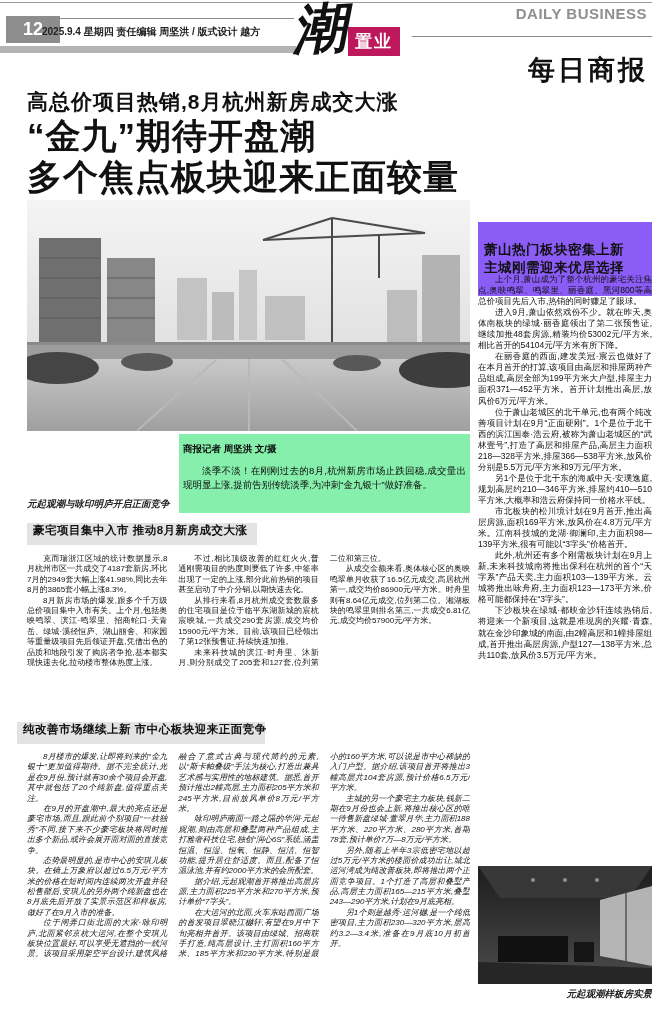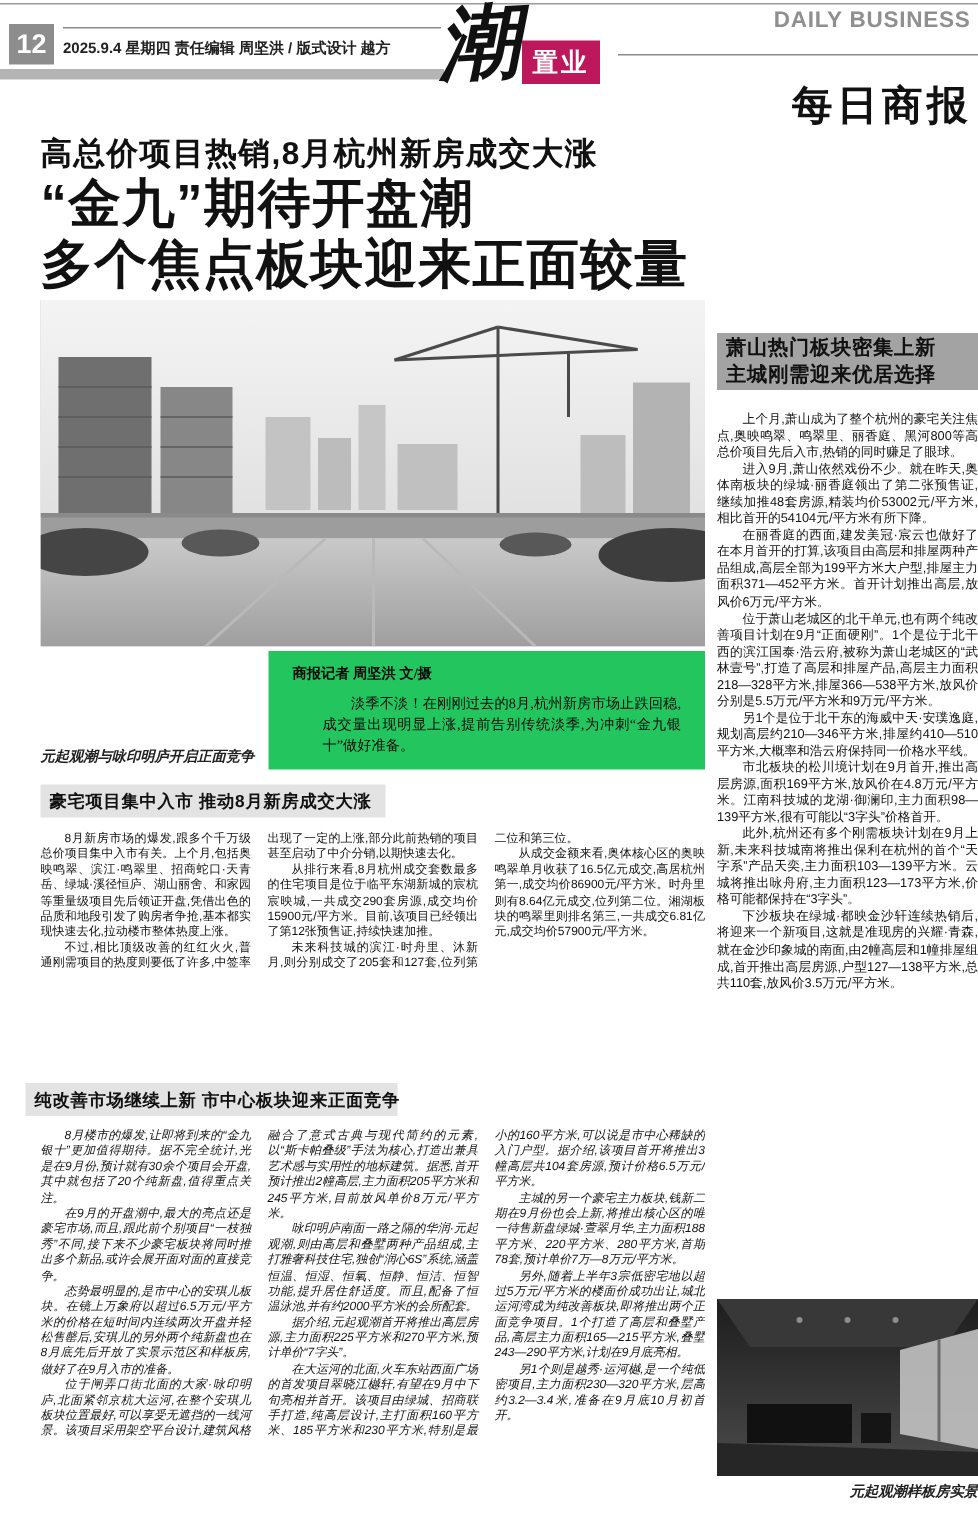--- a/index.html
+++ b/index.html
@@ -4,21 +4,21 @@
 <style>
   html,body{margin:0;padding:0;background:#dcdcdc;}
   #paper{
     position:relative;width:652px;height:1024px;background:#ffffff;
     font-family:"Liberation Sans","DejaVu Sans",sans-serif;color:#111;
     overflow:hidden;margin:0 auto;
   }
   .abs{position:absolute;}
   
   #top-rule{left:0;top:2px;width:652px;height:1px;background:#9a9a9a;}
-  #pagenum{left:6px;top:16px;width:30px;height:27px;background:#8d8d8d;color:#fff;
+  #pagenum{left:6px;top:16px;width:54px;height:27px;background:#8d8d8d;color:#fff;
     font-size:18px;font-weight:bold;display:flex;align-items:center;justify-content:center;}
   #dateline-rule{left:42px;top:18px;width:252px;height:1px;background:#8a8a8a;}
   #dateline{left:42px;top:25px;width:300px;font-size:10px;font-weight:bold;white-space:nowrap;color:#222;}
   #left-bar{left:0;top:46px;width:296px;height:7px;background:#b4b4b4;}
   #masthead-char{left:292px;top:2px;font-family:"Liberation Serif","DejaVu Serif",serif;
     font-size:54px;font-weight:bold;font-style:italic;line-height:1;transform:rotate(-3deg);}
   #masthead-box{left:348px;top:27px;background:#be185d;color:#fff;font-size:17px;font-weight:bold;
     padding:3px 7px;letter-spacing:2px;}
   #right-rule{left:412px;top:36px;width:240px;height:1px;background:#8a8a8a;}
   #brand-en{right:5px;top:5px;font-size:15px;font-weight:bold;color:#8f8f8f;letter-spacing:0.5px;}
@@ -26,34 +26,34 @@
     font-size:27px;font-weight:bold;letter-spacing:3px;margin-top:32px;}
   
   #kicker{left:27px;top:88px;width:443px;font-size:21px;font-weight:bold;letter-spacing:1px;white-space:nowrap;}
   #title1{left:27px;top:116px;width:443px;font-size:35px;font-weight:bold;letter-spacing:1px;line-height:1.15;}
   #title2{left:27px;top:157px;width:443px;font-size:35px;font-weight:bold;letter-spacing:1px;line-height:1.15;}
   
   #main-photo{left:27px;top:200px;width:443px;height:231px;background:#cfcfcf;overflow:hidden;}
   #lede-row{left:27px;top:434px;width:443px;height:79px;display:flex;}
   #main-photo-caption{width:152px;align-self:flex-end;font-family:Liberation Serif, serif;
     font-style:italic;font-size:9.5px;font-weight:bold;color:#222;padding-bottom:2px;}
-  #lede-box{flex:1;background:#22c55e;color:#0a0a0a;padding:9px 16px;font-family:Liberation Serif, serif;}
+  #lede-box{flex:1;background:#86efac;color:#0a0a0a;padding:9px 4px;}
   #lede-credit{font-size:9.5px;font-weight:bold;margin-bottom:8px;}
-  #lede-text{font-size:9.5px;line-height:1.45;text-indent:2em;text-align:justify;margin-left:20px;}
-  
-  .sec-header{height:22px;background:#e3e3e3;display:flex;align-items:center;}
+  #lede-text{font-size:9.5px;line-height:1.45;text-indent:2em;text-align:justify;}
+  
+  .sec-header{height:22px;background:#e3e3e3;display:flex;}
   .sec-header span{font-size:11.5px;font-weight:bold;padding-left:6px;letter-spacing:0.5px;white-space:nowrap;}
   #sec1-header{left:27px;top:523px;width:230px;}
   #sec2-header{left:17px;top:722px;width:248px;}
   .body-text{column-gap:11px;text-align:justify;overflow:hidden;}
   .body-text p{margin:0;text-indent:2em;}
   #sec1-body{left:27px;top:554px;width:443px;height:162px;column-count:3;font-size:8px;line-height:1.3;}
   #sec2-body{left:27px;top:752px;width:443px;height:268px;column-count:3;font-size:8px;line-height:1.3;font-style:italic;}
   
-  #sidebar-title{left:478px;top:222px;width:174px;background:#a3a3a3;padding:1px 6px;box-sizing:border-box;}
+  #sidebar-title{left:478px;top:222px;width:174px;background:#8b5cf6;padding:19px 6px;box-sizing:border-box;}
   #sidebar-title div{font-size:13.5px;font-weight:bold;line-height:1.35;letter-spacing:0.5px;white-space:nowrap;}
   #sidebar-body{left:478px;top:274px;width:174px;height:588px;font-size:8.5px;line-height:1.3;}
   #sidebar-photo{left:478px;top:866px;width:174px;height:118px;background:#2a2a2a;overflow:hidden;}
   #sidebar-photo-caption{left:478px;top:988px;width:174px;text-align:right;
     font-family:"Liberation Serif","DejaVu Serif",serif;font-style:italic;font-size:9.5px;font-weight:bold;color:#222;}
 </style>
 </head>
 <body>
 
 <div id="paper">
@@ -137,20 +137,21 @@
     <div id="lede-box">
       <div id="lede-credit">商报记者 周坚洪 文/摄</div>
       <div id="lede-text">淡季不淡！在刚刚过去的8月,杭州新房市场止跌回稳,成交量出现明显上涨,提前告别传统淡季,为冲刺“金九银十”做好准备。</div>
     </div>
   </div>
 
   <div class="abs sec-header" id="sec1-header">
     <span>豪宅项目集中入市 推动8月新房成交大涨</span>
   </div>
   <div class="abs body-text" id="sec1-body">
+      <p>克而瑞浙江区域的统计数据显示,8月杭州市区一共成交了4187套新房,环比7月的2949套大幅上涨41.98%,同比去年8月的3865套小幅上涨8.3%。</p>
       <p>8月新房市场的爆发,跟多个千万级总价项目集中入市有关。上个月,包括奥映鸣翠、滨江·鸣翠里、招商蛇口·天青岳、绿城·溪径恒庐、湖山丽舍、和家园等重量级项目先后领证开盘,凭借出色的品质和地段引发了购房者争抢,基本都实现快速去化,拉动楼市整体热度上涨。</p>
       <p>不过,相比顶级改善的红红火火,普通刚需项目的热度则要低了许多,中签率出现了一定的上涨,部分此前热销的项目甚至启动了中介分销,以期快速去化。</p>
       <p>从排行来看,8月杭州成交套数最多的住宅项目是位于临平东湖新城的宸杭宸映城,一共成交290套房源,成交均价15900元/平方米。目前,该项目已经领出了第12张预售证,持续快速加推。</p>
       <p>未来科技城的滨江·时舟里、沐新月,则分别成交了205套和127套,位列第二位和第三位。</p>
       <p>从成交金额来看,奥体核心区的奥映鸣翠单月收获了16.5亿元成交,高居杭州第一,成交均价86900元/平方米。时舟里则有8.64亿元成交,位列第二位。湘湖板块的鸣翠里则排名第三,一共成交6.81亿元,成交均价57900元/平方米。</p>
     </div>
 
   <div class="abs sec-header" id="sec2-header">
     <span>纯改善市场继续上新 市中心板块迎来正面竞争</span>
   </div>

